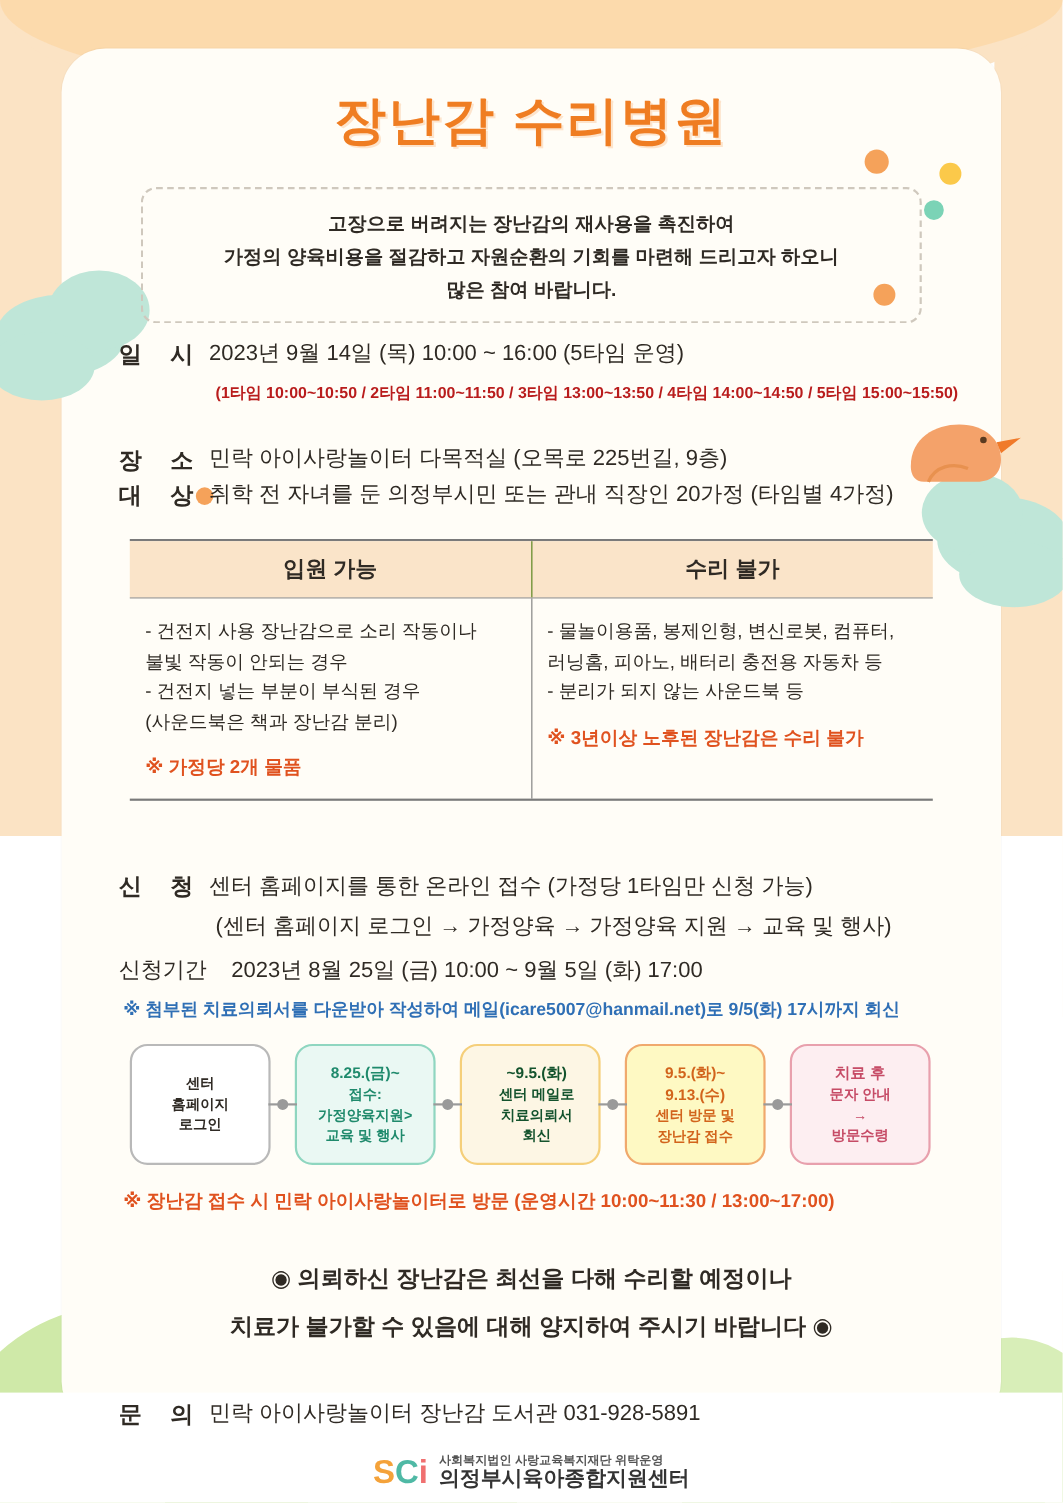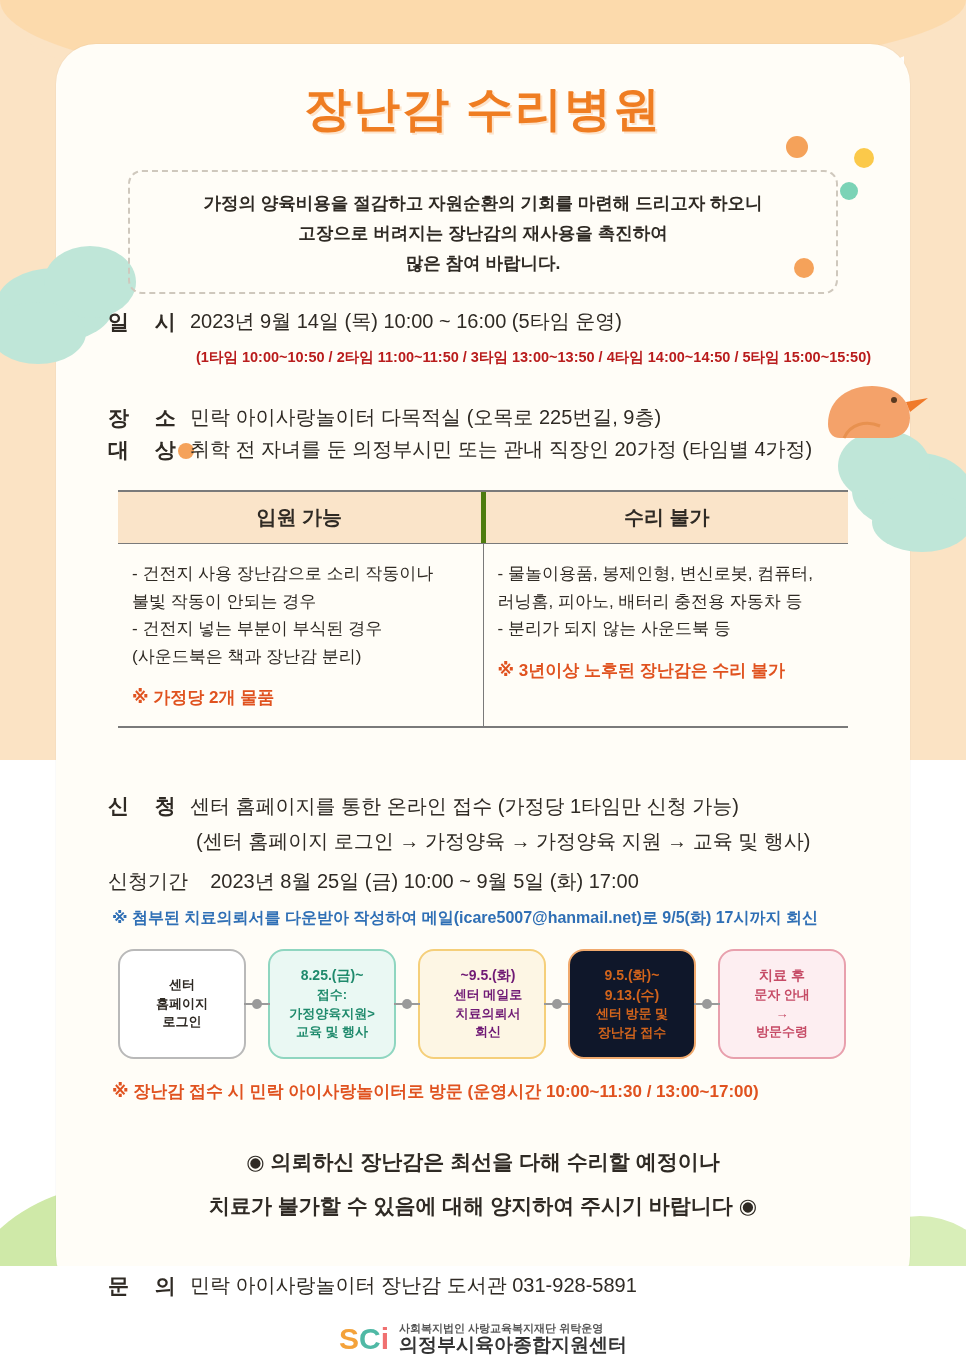--- a/index.html
+++ b/index.html
@@ -111,21 +111,21 @@
 
   
   .tbl {
     position:absolute; left:118px; top:490px; width:730px;
   }
   .tbl-head { display:flex; border-top:2px solid #7a7a7a; border-bottom:1px solid #7a7a7a; }
   .th {
     flex:1; background:#fae4c9; text-align:center; padding:12px 0;
     font-size:20px; font-weight:bold; color:#2f2a24;
   }
-  .th + .th { border-left:5px solid #4d7c0f; }
+  .th + .th { border-left:1px solid #4d7c0f; }
   .tbl-body { display:flex; border-bottom:2px solid #7a7a7a; }
   .td { flex:1; padding:16px 14px 14px; font-size:17px; color:#2f2a24; line-height:1.62; }
   .td + .td { border-left:1px solid #7a7a7a; }
   .note-red { color:#e0521f; font-weight:bold; margin-top:14px; font-size:17px; }
 
   .r-sincheong { left:108px; top:792px;align-items:center; }
   .sincheong-sub {
     position:absolute; left:196px; top:828px; font-size:20px; color:#2f2a24;
   }
   .apply-period {
@@ -138,22 +138,22 @@
   
   .flow { position:absolute; left:118px; top:944px; width:740px; height:120px; display:flex; align-items:center; }
   .step {
     width:128px; height:110px; border-radius:16px; border:2px solid #bbb;
     display:flex; flex-direction:column; justify-content:center; align-items:center;
     text-align:center; font-size:13px; font-weight:bold; line-height:1.42;
     background:#fff; color:#2f2a24;
   }
   .s0 { border-color:#b9b9b9; }
   .s1 { border-color:#8fd6c0; background:#eaf8f3; color:#1f8a6c; }
-  .s2 { border-color:#f5cf7a; background:#fdf6e4; color:#701a75;padding-left:12px; }
-  .s3 { border-color:#f0a96d; background:#0f172a; color:#d2641c; }
+  .s2 { border-color:#f5cf7a; background:#fdf6e4; color:#14532d;padding-left:12px; }
+  .s3 { border-color:#f0a96d; background:#fef9c3; color:#d2641c; }
   .s4 { border-color:#e8a0ad; background:#fdeef1; color:#c64b66; }
   .step .hl { font-size:14px; }
   .conn { width:22px; display:flex; justify-content:center; align-items:center; }
   .conn i {
     display:block; width:10px; height:10px; border-radius:50%; background:#9a9a9a;
     position:relative;
   }
   .conn i::before {
     content:""; position:absolute; left:-8px; top:4px; width:26px; height:2px; background:#9a9a9a;
   }
@@ -223,22 +223,22 @@
   </svg>
 
   <div class="bottom-band"></div>
 </div>
 
 <div class="content">
 
   <div class="title">장난감 수리병원</div>
 
   <div class="intro-box">
+    <div>고장으로 버려지는 장난감의 재사용을 촉진하여</div>
     <div>가정의 양육비용을 절감하고 자원순환의 기회를 마련해 드리고자 하오니</div>
-    <div>고장으로 버려지는 장난감의 재사용을 촉진하여</div>
     <div>많은 참여 바랍니다.</div>
   </div>
 
   <div class="row r-ilsi">
     <div class="lbl">일 시</div>
     <div class="val">2023년 9월 14일 (목) 10:00 ~ 16:00 (5타임 운영)</div>
   </div>
   <div class="sub-time">(1타임 10:00~10:50 / 2타임 11:00~11:50 / 3타임 13:00~13:50 / 4타임 14:00~14:50 / 5타임 15:00~15:50)</div>
 
   <div class="row r-jangso">

